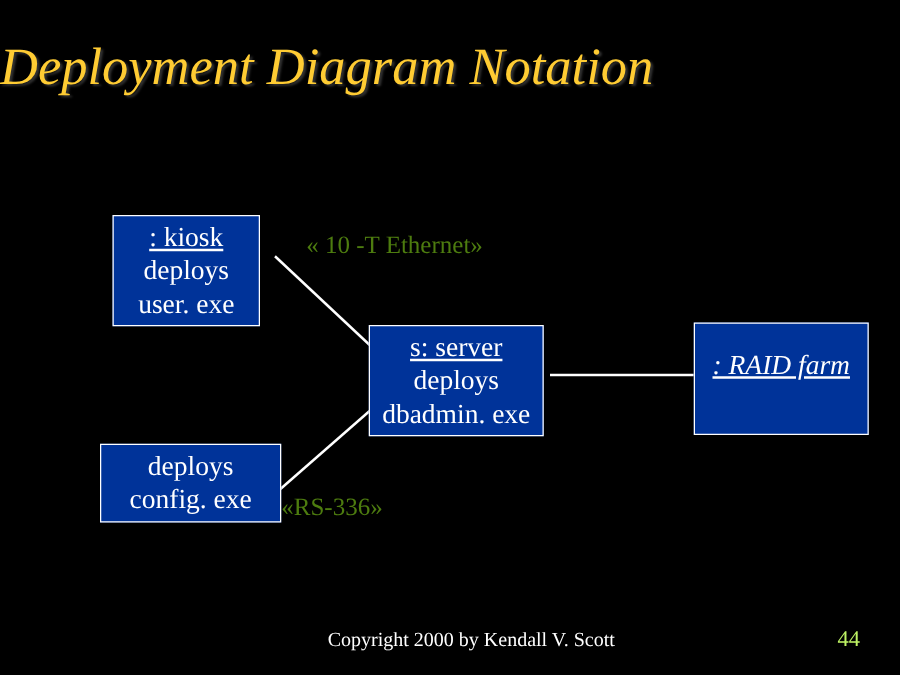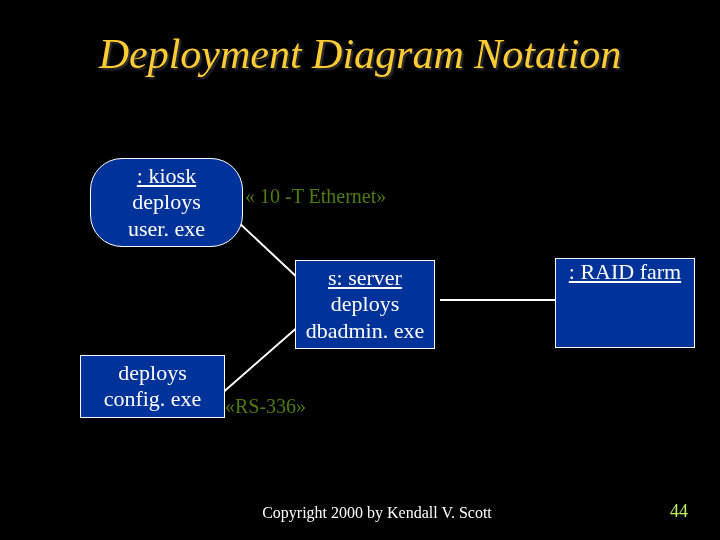--- a/index.html
+++ b/index.html
@@ -11,21 +11,20 @@
     font-family: "Times New Roman", Times, serif;
     color: #fff;
     overflow: hidden;
     position: relative;
   }
   .title {
     position: absolute;
     top: 30px;
     left: 0;
     width: 720px;
-    text-align: center;
     font-style: italic;
     font-size: 42px;
     color: #ffcc33;
     text-shadow: 2px 2px 2px #333;
   }
   .node {
     position: absolute;
     background: #003399;
     border: 1px solid #fff;
     color: #fff;
@@ -75,35 +74,35 @@
 <body>
 
 <div class="title">Deployment Diagram Notation</div>
 
 <svg class="lines" viewBox="0 0 720 540">
   <line x1="220" y1="205" x2="300" y2="280" stroke="#fff" stroke-width="2"></line>
   <line x1="220" y1="395" x2="300" y2="325" stroke="#fff" stroke-width="2"></line>
   <line x1="440" y1="300" x2="555" y2="300" stroke="#fff" stroke-width="2"></line>
 </svg>
 
-<div class="node" style="left:90px; top:158px; width:153px;border-radius:32px;">
+<div class="node" style="left:90px; top:172px; width:118px;">
   <span class="name">: kiosk</span>
   <span>deploys<br>user. exe</span>
 </div>
 
 <div class="node" style="left:295px; top:260px; width:140px;">
   <span class="name">s: server</span>
   <span>deploys<br>dbadmin. exe</span>
 </div>
 
 <div class="node" style="left:80px; top:355px; width:145px;">
   <span>deploys<br>config. exe</span>
 </div>
 
-<div class="node" style="left:555px; top:258px; width:140px; height:90px; padding-top:0;">
+<div class="node" style="left:555px; top:258px; width:140px; height:90px; padding-top:20px;font-style:italic;">
   <span class="name">: RAID farm</span>
   <span></span>
 </div>
 
 <div class="label" style="left:245px; top:185px;">« 10 -T Ethernet»</div>
 <div class="label" style="left:225px; top:395px;">«RS-336»</div>
 
 <div class="footer">Copyright 2000 by Kendall V. Scott</div>
 <div class="pagenum">44</div>
 

